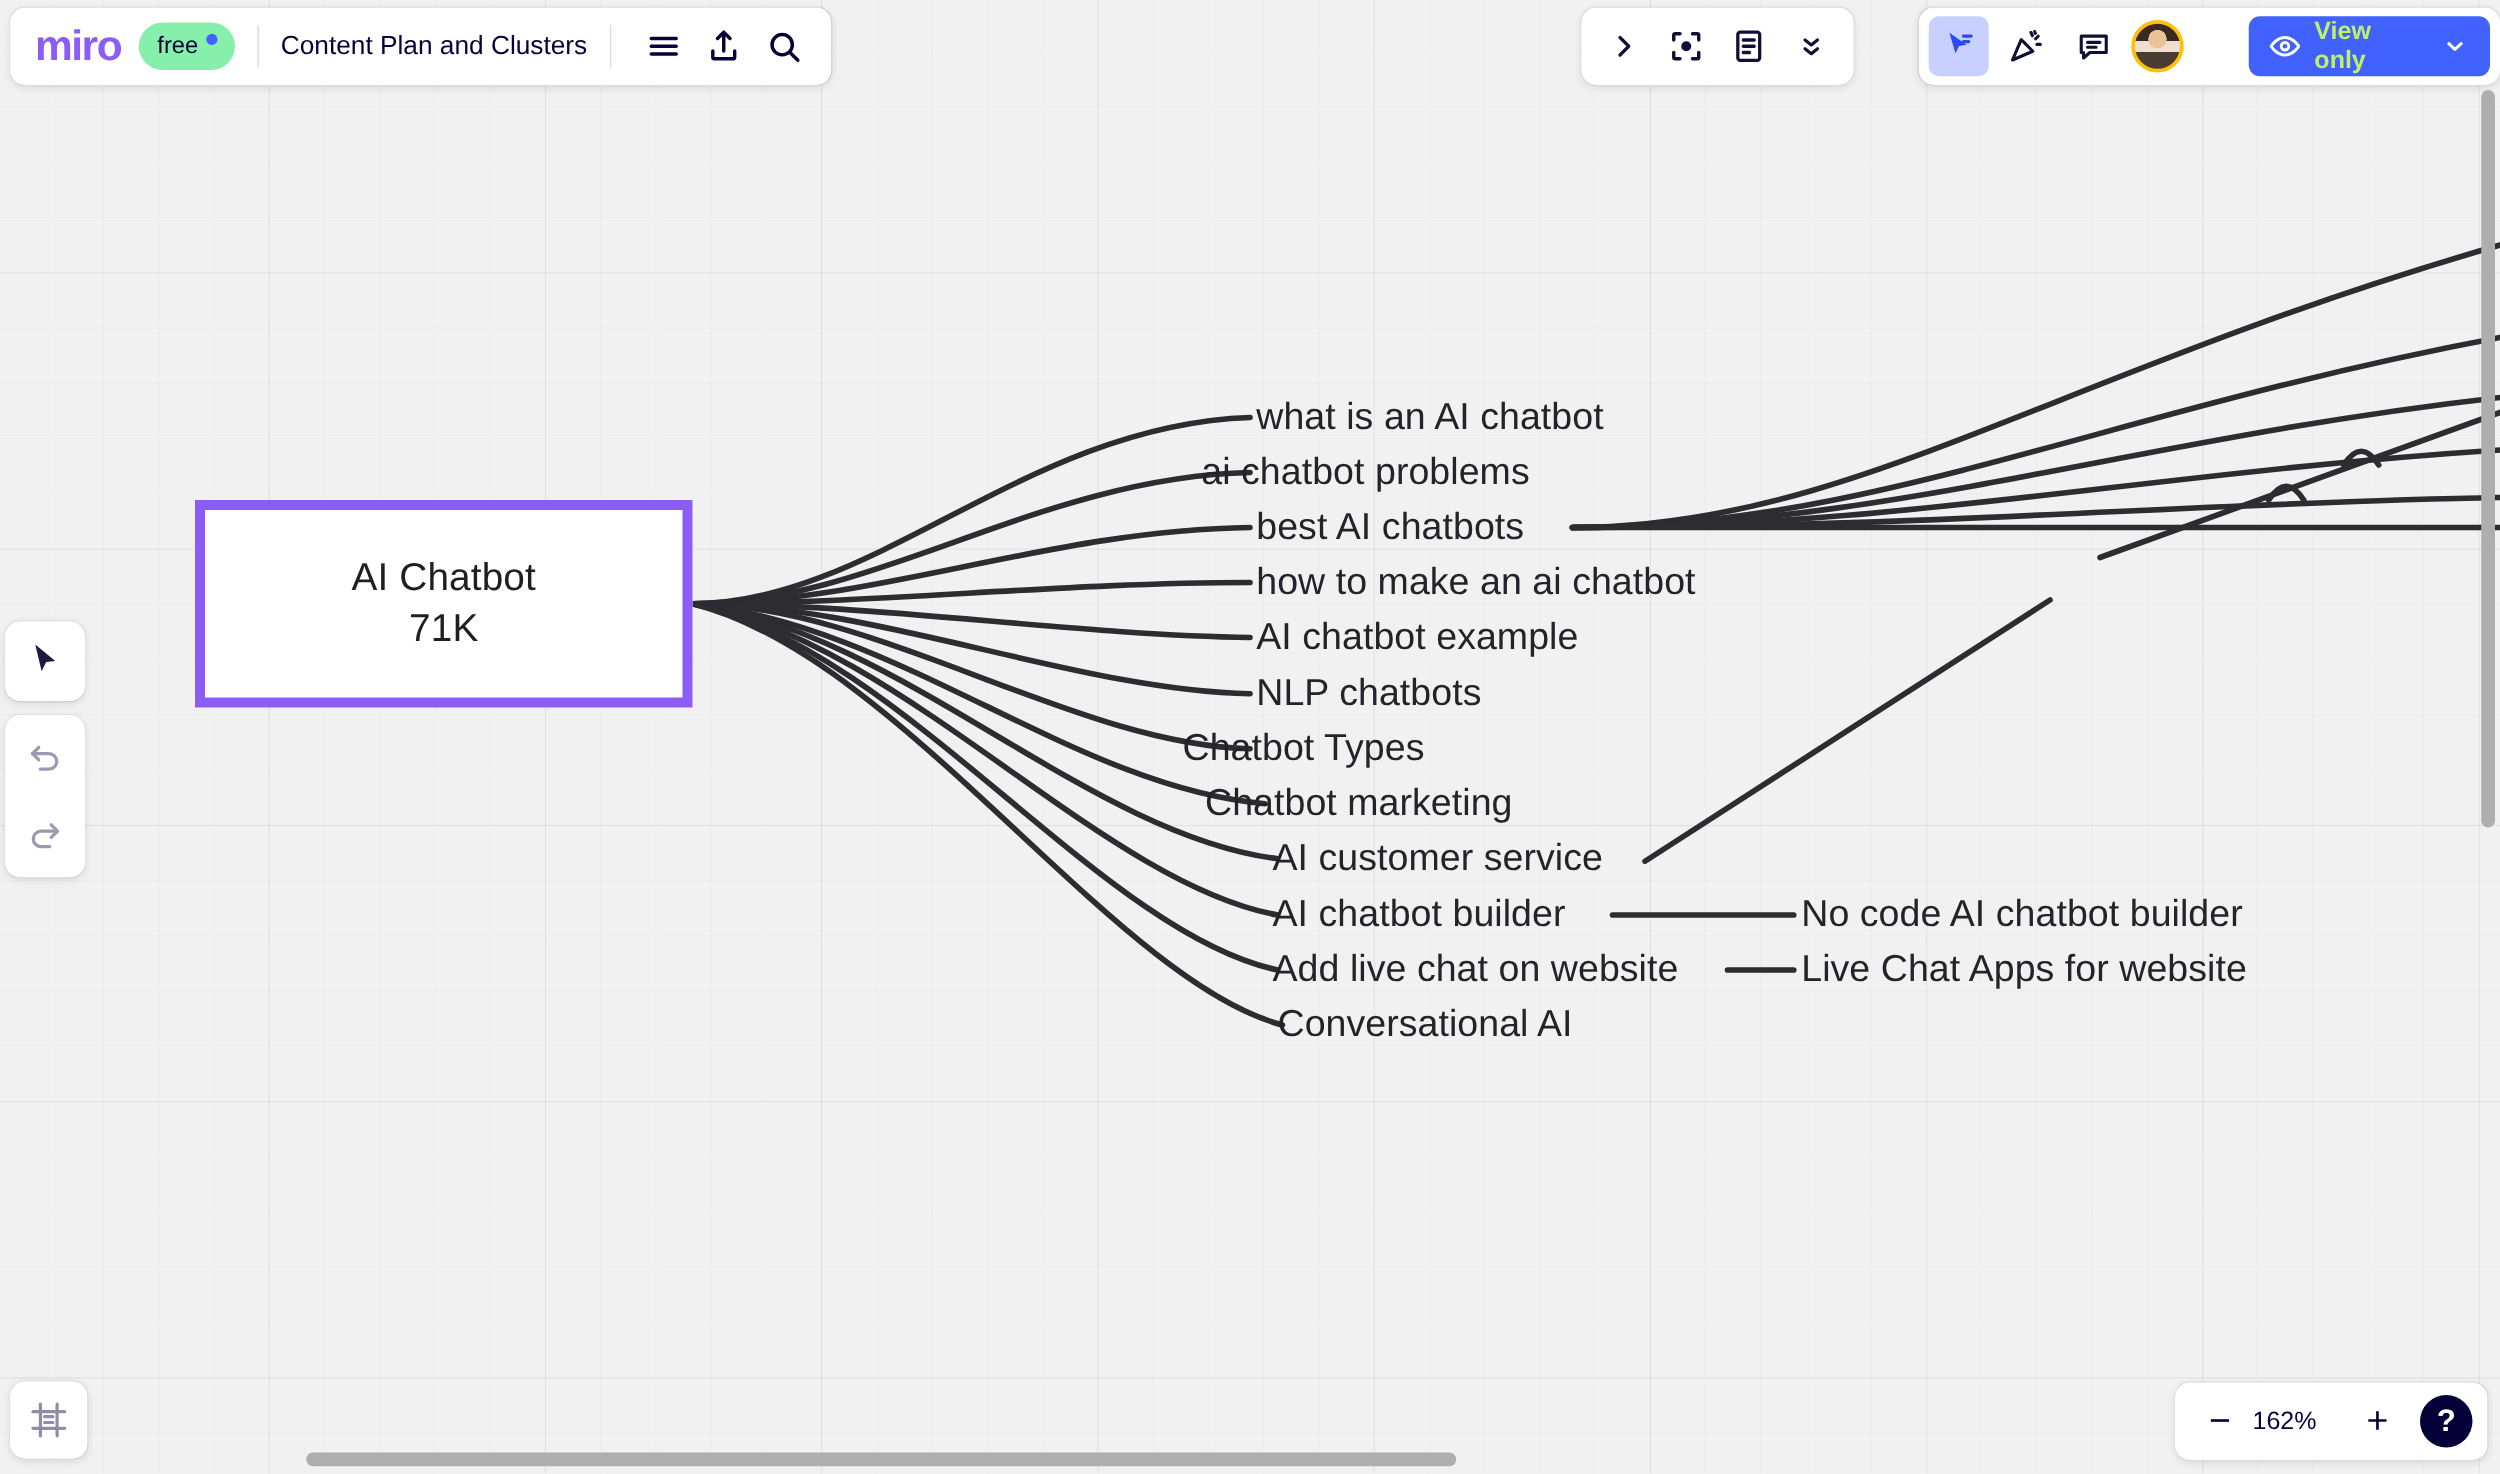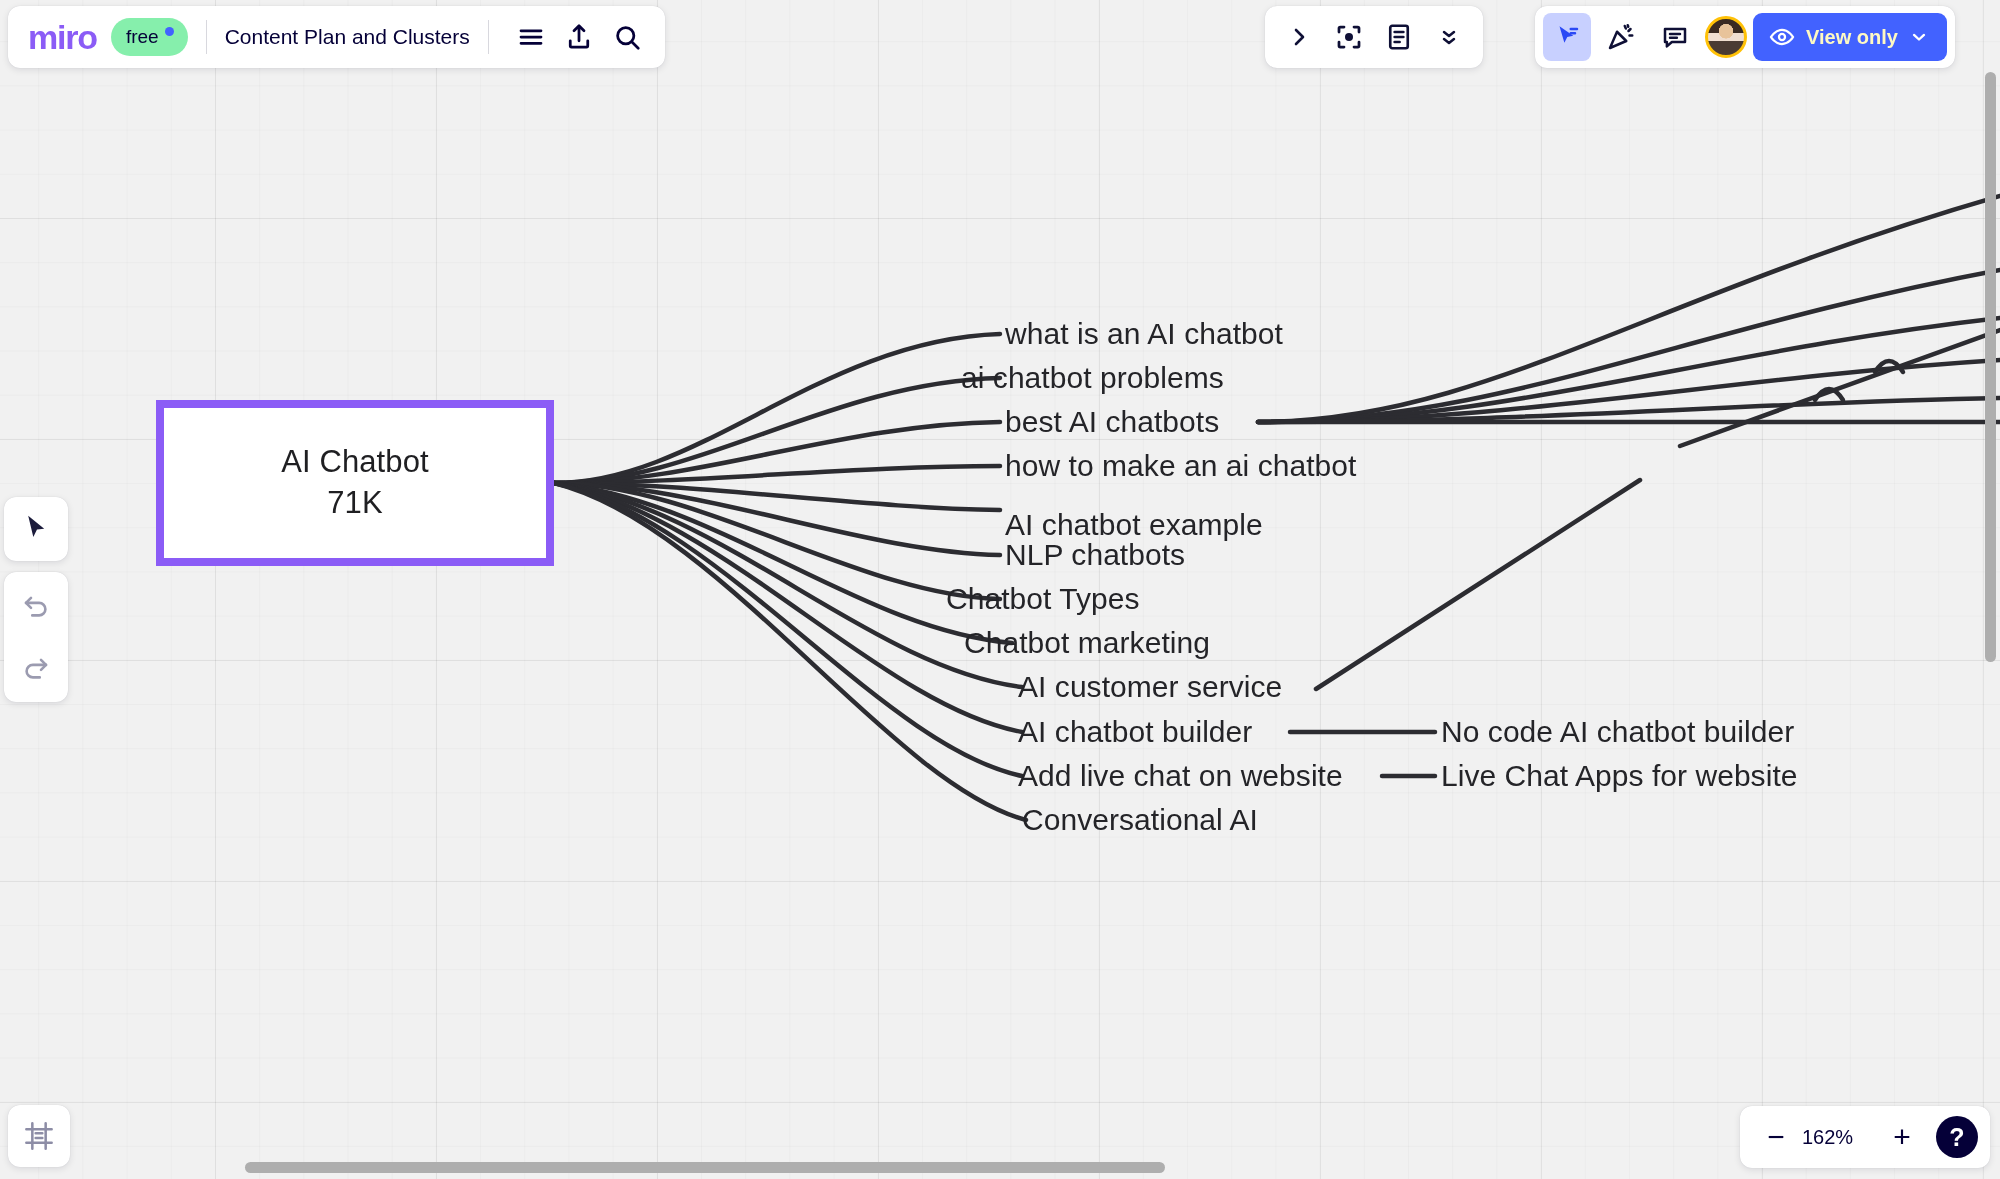--- a/index.html
+++ b/index.html
@@ -94,23 +94,23 @@
     border:3px solid #ffc107;
     background:
       radial-gradient(circle at 50% 34%, #e8c39a 0 24%, transparent 25%),
       linear-gradient(#3a2a22 0 38%, #f0ded0 38% 62%, #4a3b33 62% 100%),
       #6b4a38;
     background-size:100% 100%;
     overflow:hidden; flex:none; cursor:pointer;
   }
   .view-btn {
     display:flex; align-items:center; gap:11px;
-    background:#4262ff; color:#fef9c3;
+    background:#4262ff; color:#bef264;
     height:48px; border-radius:9px; padding:0 18px 0 16px;
-    font-size:20px; font-weight:700; cursor:pointer;
+    font-size:20px; font-weight:700; cursor:pointer;margin-left:46px;
   }
 
   
   #tool-cursor {
     left:4px; top:497px; width:64px; height:64px; border-radius:12px;
     justify-content:center;
   }
   #tool-undoredo {
     left:4px; top:572px; width:64px; height:130px; border-radius:12px;
     flex-direction:column; justify-content:center; gap:14px;
@@ -188,21 +188,21 @@
 <div class="root-node">
   <div class="rn-t">AI Chatbot</div>
   <div class="rn-t">71K</div>
 </div>
 
 <div id="branch-layer">
     <div class="leaf" style="left: 1005px; top: 319px;">what is an AI chatbot</div>
     <div class="leaf" style="left: 961px; top: 363px;">ai chatbot problems</div>
     <div class="leaf" style="left: 1005px; top: 407px;">best AI chatbots</div>
     <div class="leaf" style="left: 1005px; top: 451px;">how to make an ai chatbot</div>
-    <div class="leaf" style="left: 1005px; top: 510px; text-align: right;">AI chatbot example</div>
+    <div class="leaf" style="left: 1005px; top: 495px; text-align: right;">AI chatbot example</div>
     <div class="leaf" style="left: 1005px; top: 540px;">NLP chatbots</div>
     <div class="leaf" style="left: 946px; top: 584px;">Chatbot Types</div>
     <div class="leaf" style="left: 964px; top: 628px;">Chatbot marketing</div>
     <div class="leaf" style="left: 1018px; top: 672px;">AI customer service</div>
     <div class="leaf" style="left: 1018px; top: 717px;">AI chatbot builder</div>
     <div class="leaf" style="left: 1018px; top: 761px;">Add live chat on website</div>
     <div class="leaf" style="left: 1022px; top: 805px;">Conversational AI</div>
     <div class="leaf" style="left: 1441px; top: 717px;">No code AI chatbot builder</div>
     <div class="leaf" style="left: 1441px; top: 761px;">Live Chat Apps for website</div>
   </div>

